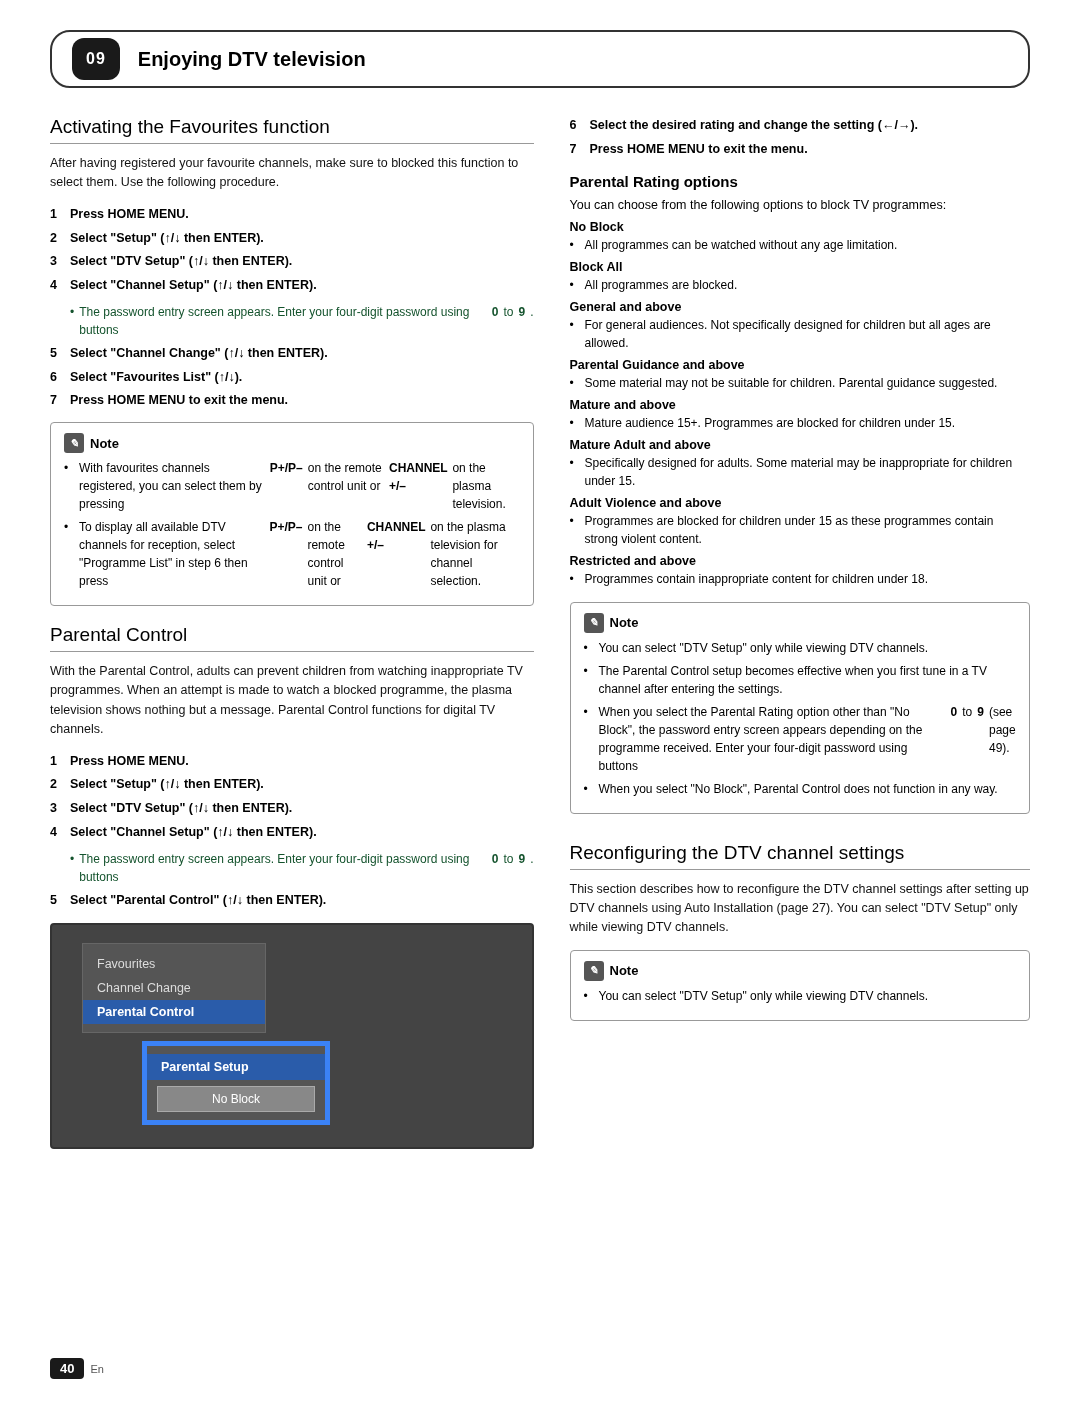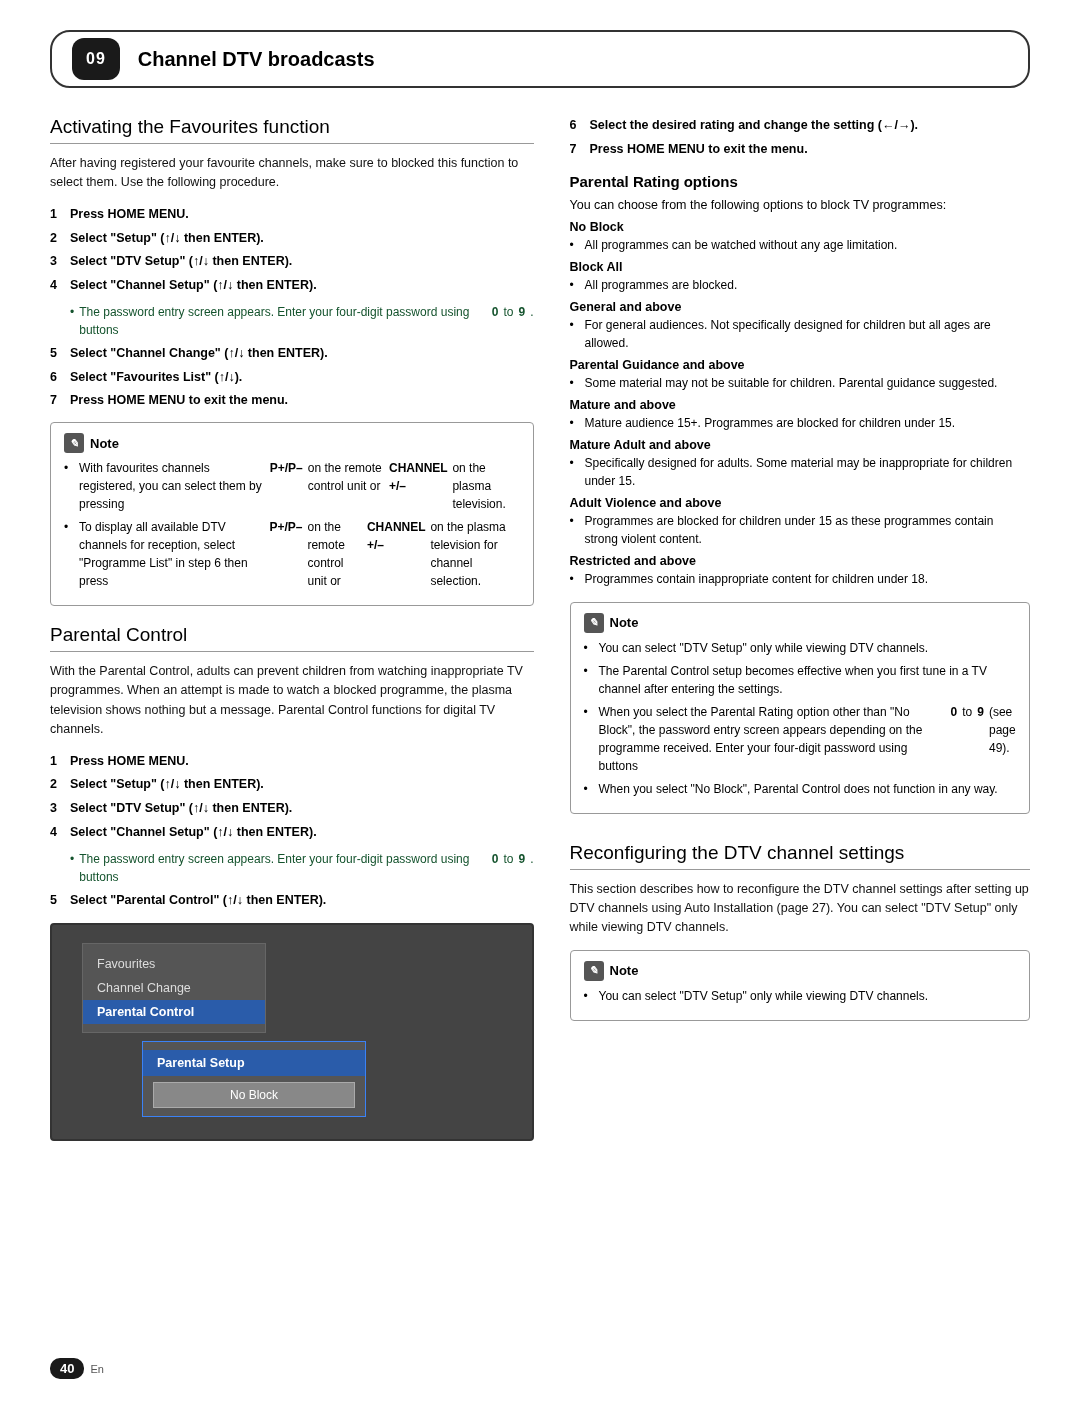--- a/index.html
+++ b/index.html
@@ -205,22 +205,22 @@
       padding: 5px 14px;
       color: #ddd;
     }
     .tv-menu-item.selected {
       background: #2a5caa;
       color: #fff;
       font-weight: bold;
     }
     .tv-submenu-outer {
       background: #555;
-      border: 1px solid #3b82f6;
-      width: 224px;
+      border: 5px solid #3b82f6;
+      width: 188px;
       margin-left: 60px;
       margin-top: 8px;
       padding: 8px 0 8px 0;
     }
     .tv-submenu-title {
       background: #2a5caa;
       color: #fff;
       font-weight: bold;
       font-size: 12.5px;
       padding: 6px 14px;
@@ -244,38 +244,38 @@
       display: flex;
       align-items: center;
       gap: 6px;
     }
     .page-num-badge {
       background: #1a1a1a;
       color: #fff;
       font-size: 13px;
       font-weight: bold;
       padding: 3px 10px;
-      border-radius: 10px;
+      border-radius: 4px;
     }
     .page-lang {
       font-size: 11px;
       color: #555;
     }
 
     b { font-weight: bold; }
     i { font-style: italic; }
   </style>
 </head>
 <body>
 
 <div class="page">
 
   <div class="header-bar">
     <span class="chapter-badge">09</span>
-    <span class="header-title">Channel DTV broadcasts</span>
+    <span class="header-title">Enjoying DTV television</span>
   </div>
 
   <div class="main-content">
 
     <div class="left-col">
 
       <div class="section">
         <div class="section-title">Activating the Favourites function</div>
         <p class="section-desc">After having registered your favourite channels, make sure to blocked this function to select them. Use the following procedure.</p>
         <ol class="steps-list">

